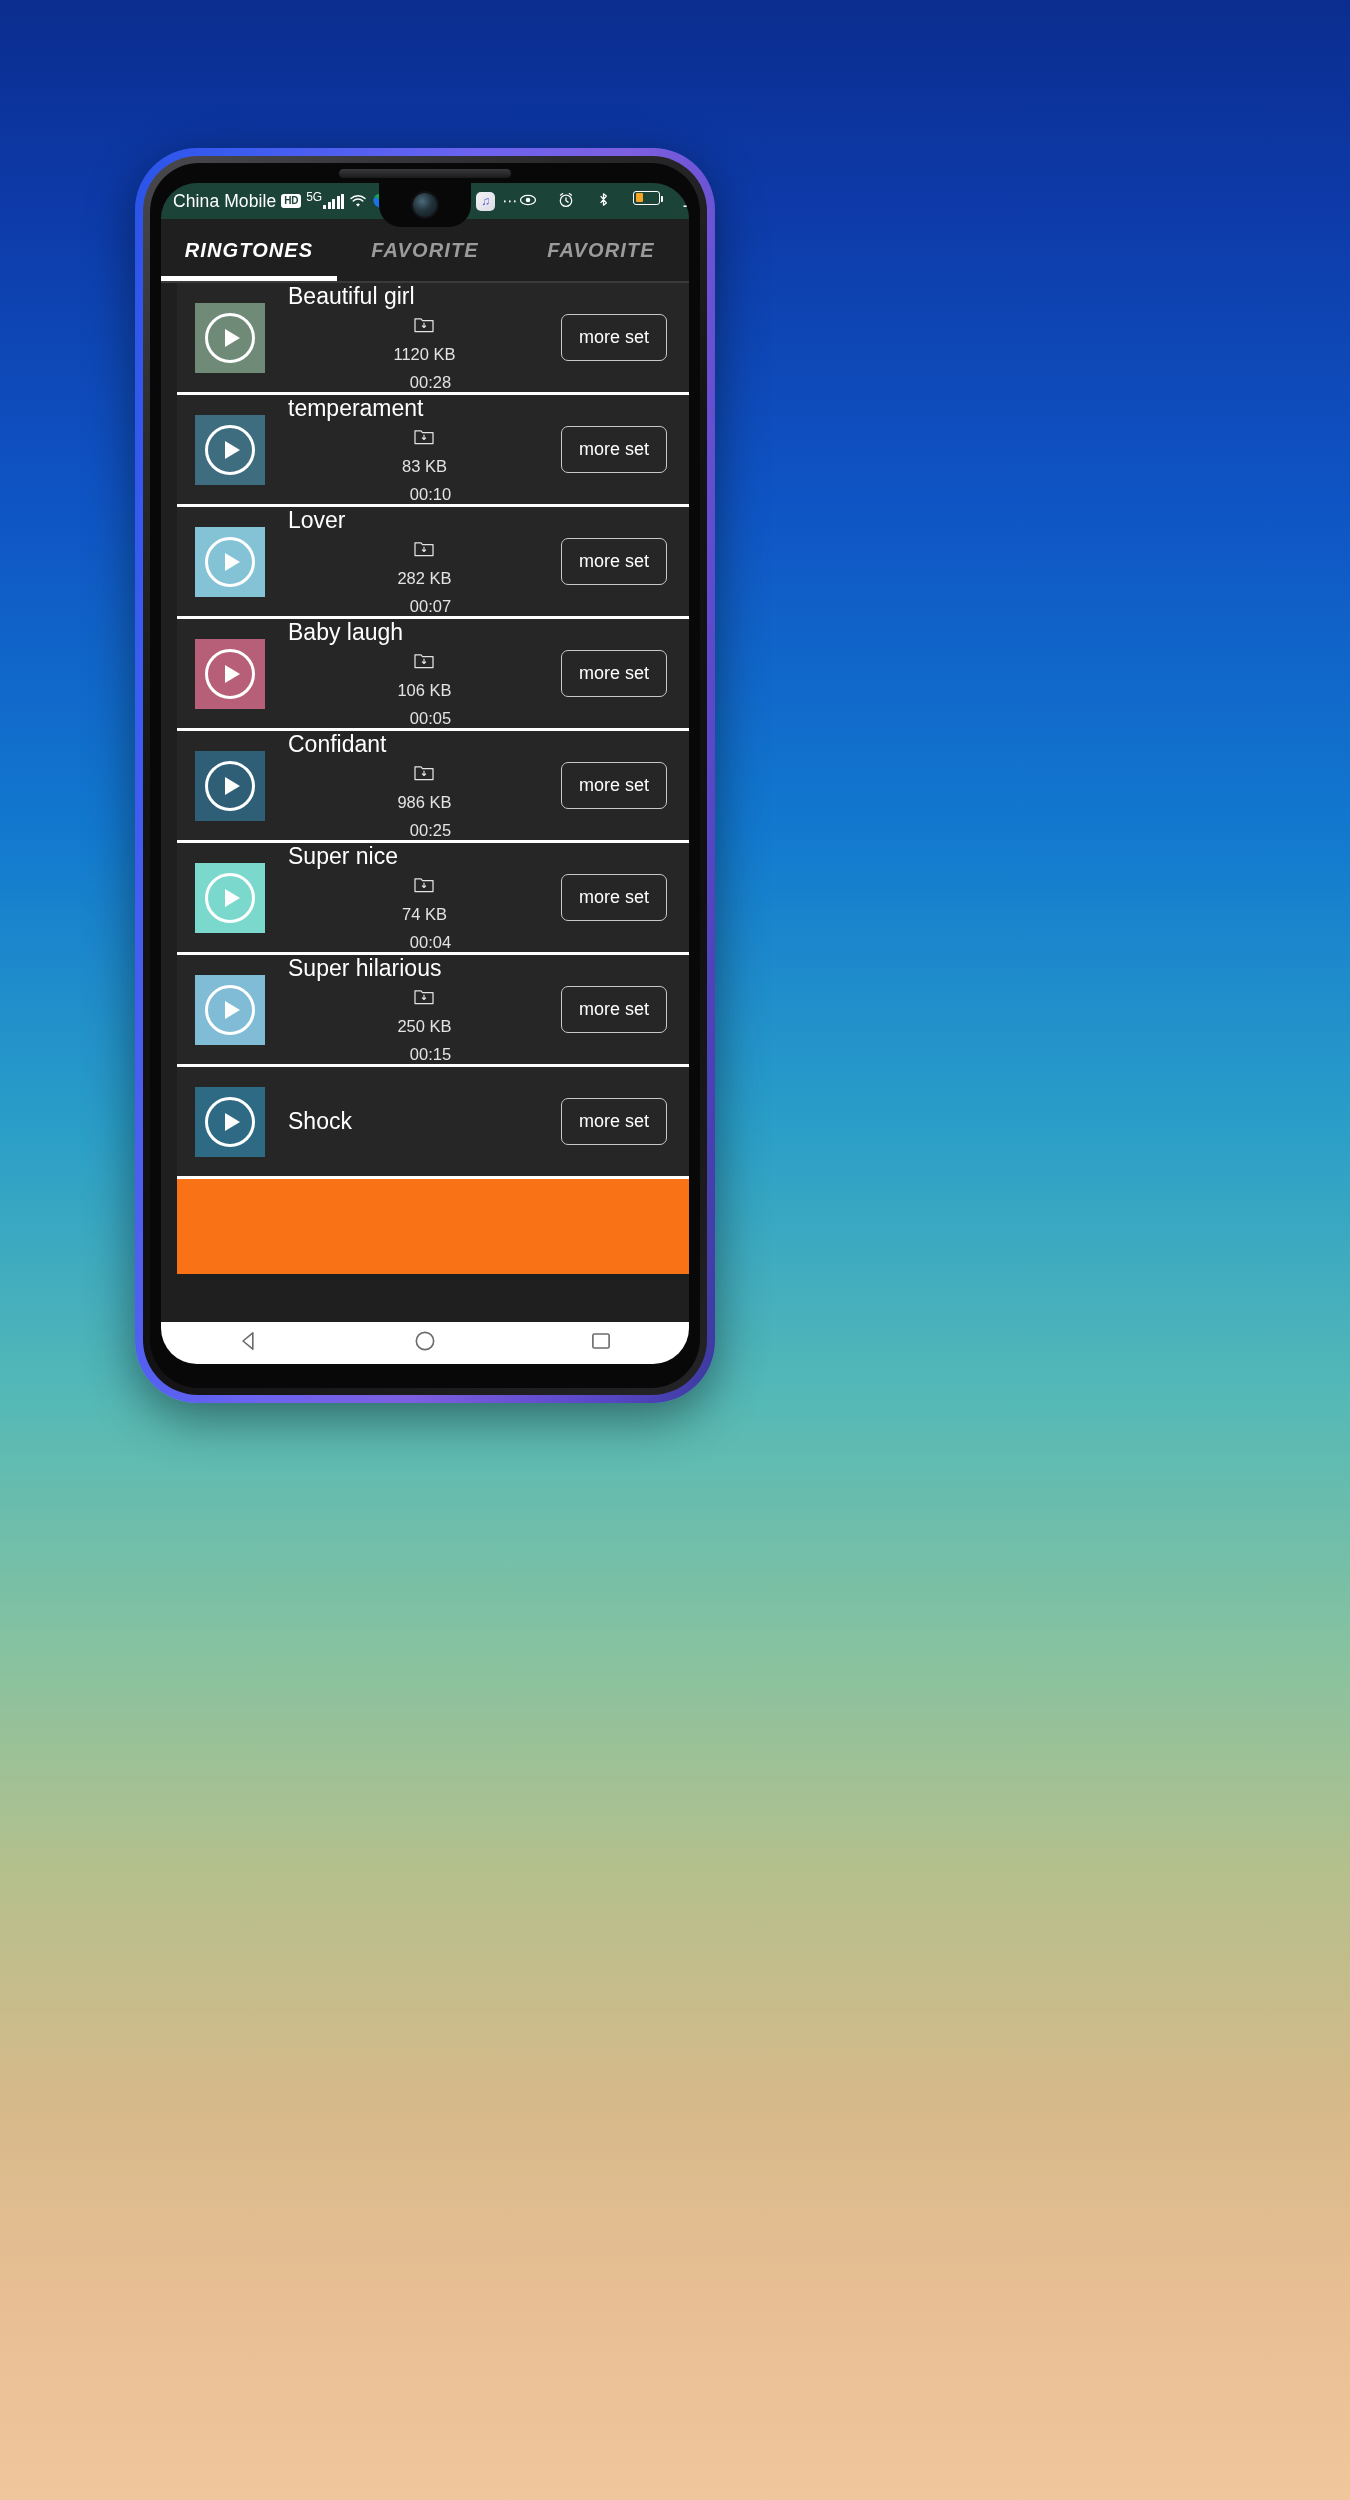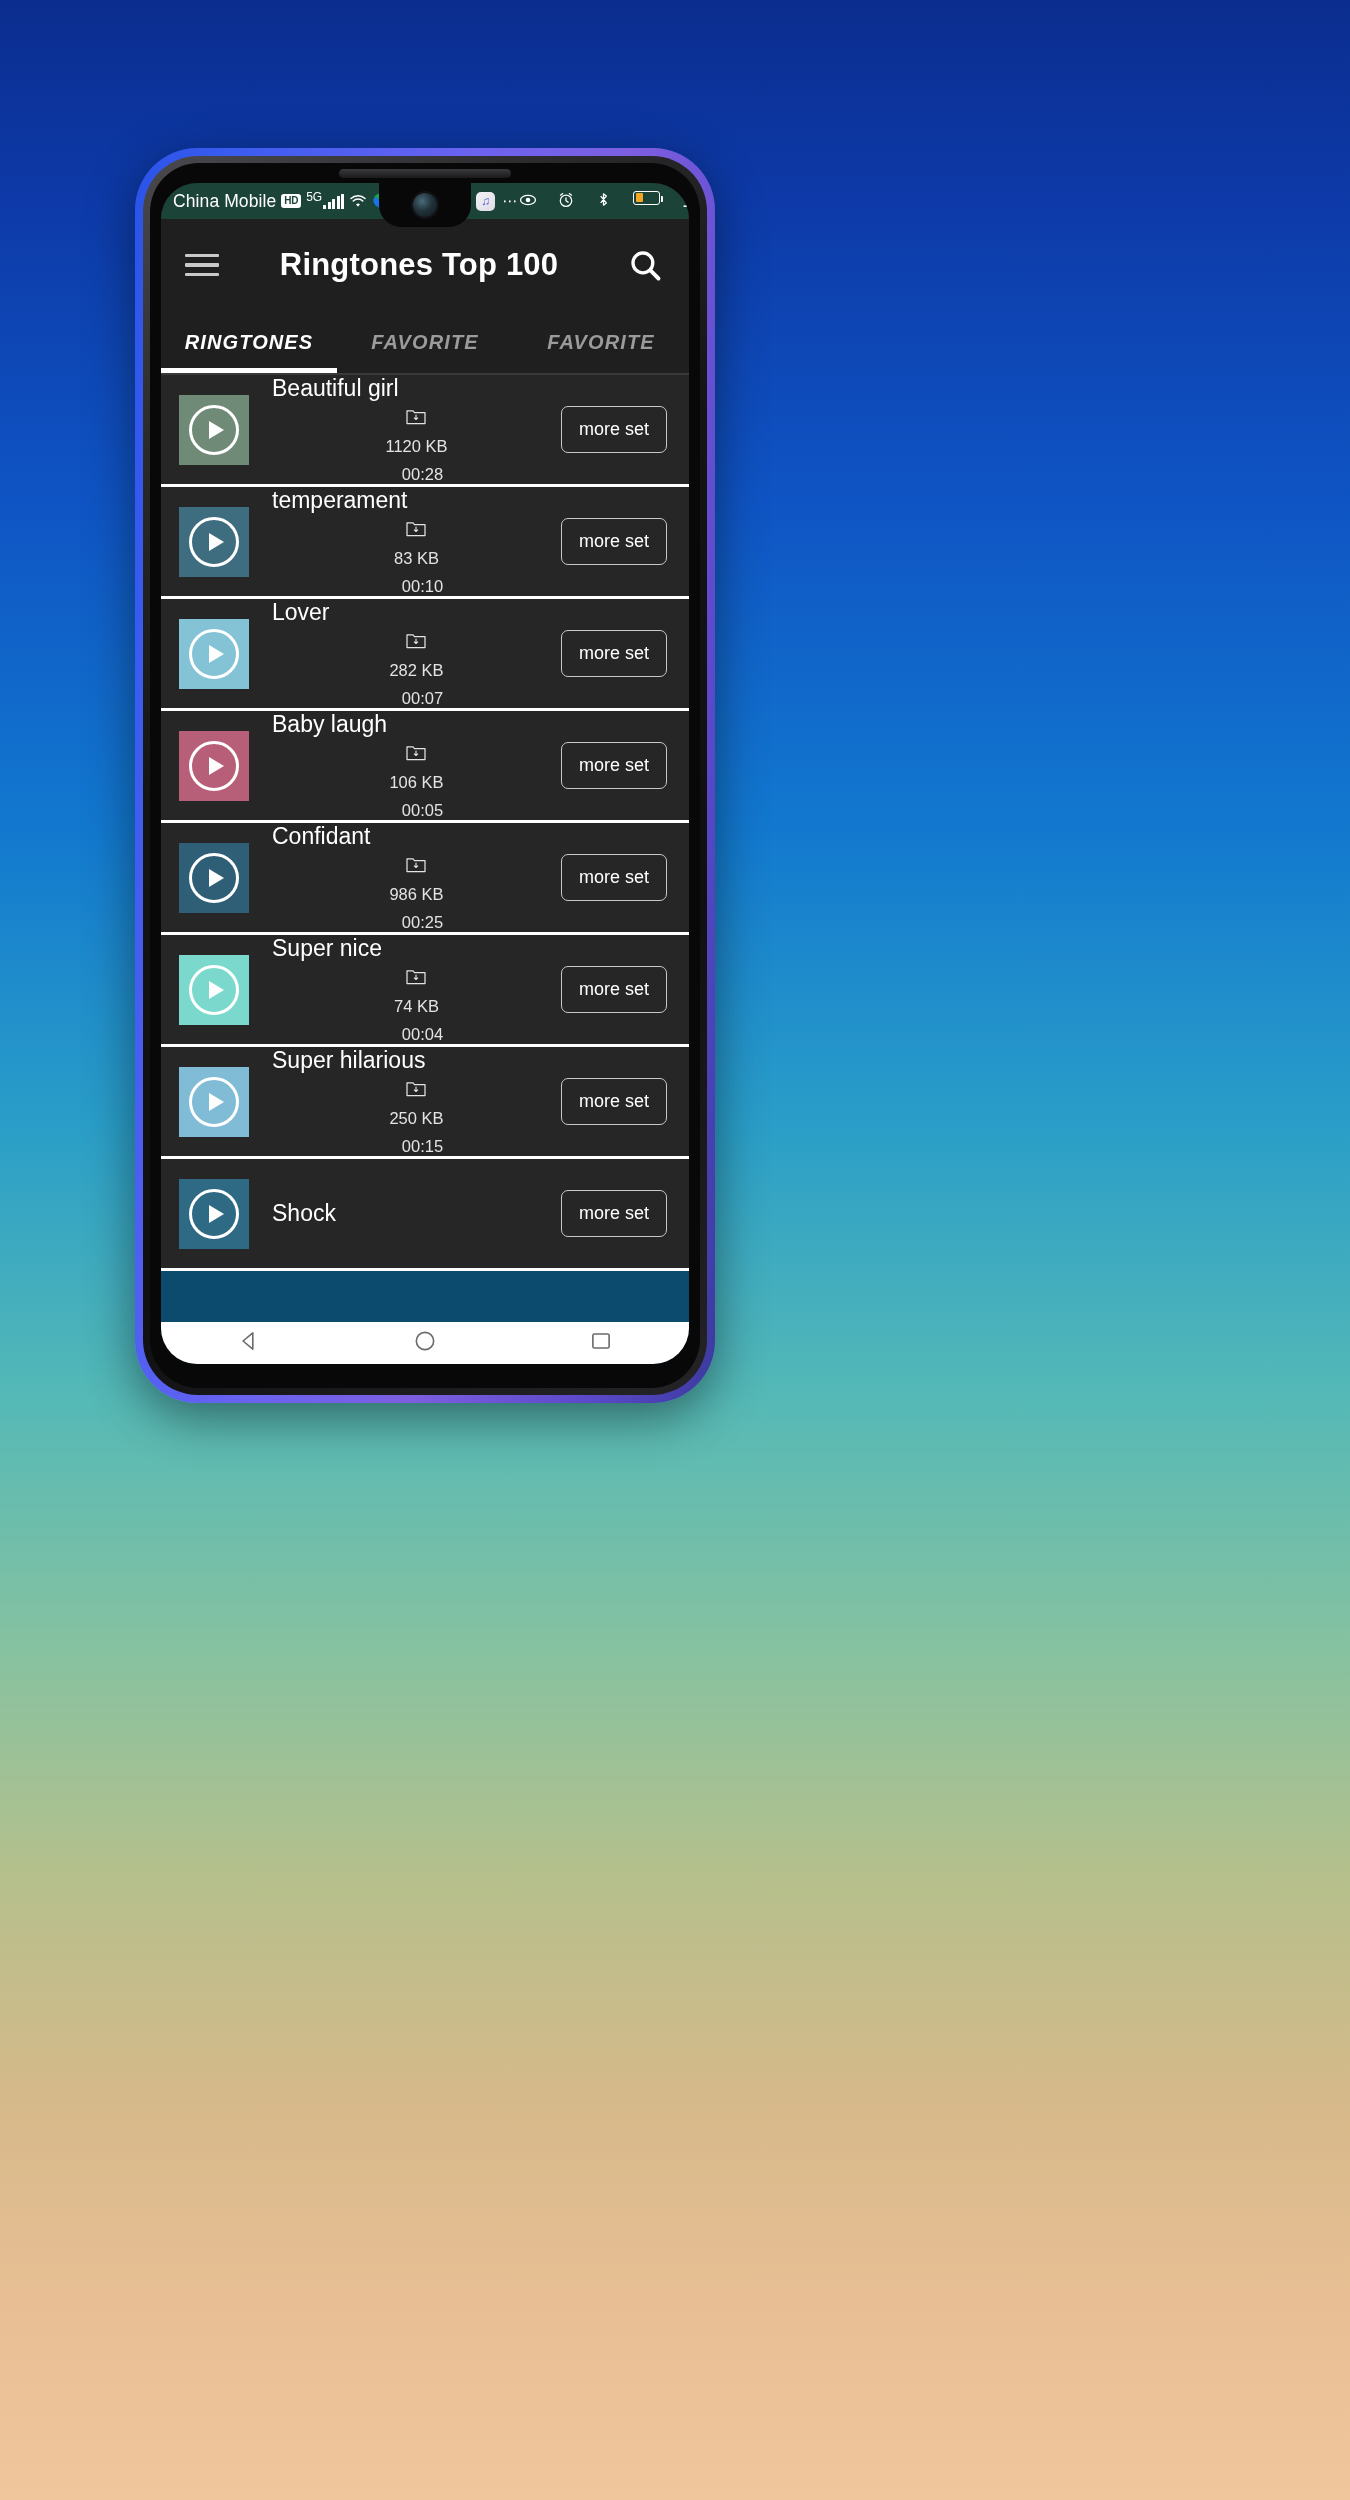--- a/index.html
+++ b/index.html
@@ -169,24 +169,25 @@
   }
   .tab.active { color:#ffffff; }
   #tab-underline {
     position:absolute; bottom:0; left:0;
     width:33.33%; height:5px; background:#ffffff;
   }
   #tabs-divider { height:2px; background:#3a3a3a; }
 
   
   #list {
-    background:#0c4a6e;
+    background:#f97316;
     height: calc(100% - 36px - 92px - 62px);
     overflow:hidden;
     position:relative;
+    margin-left:16px;
   }
   .row {
     height:112px;
     display:flex; align-items:center;
     padding: 0 22px 0 18px;
     border-bottom: 3px solid #ffffff;
     background:#262626;
   }
   .thumb {
     width:70px; height:70px; flex:0 0 70px;
@@ -305,34 +306,20 @@
             <span class="battery">
                 <i></i>
               </span>
             <span id="sb-time">1:27</span>
           </div>
         </div>
 
         <div id="notch"></div>
         <div id="camera"></div>
 
-        <div id="appbar">
-          <div id="hamburger">
-              <b></b>
-              <b></b>
-              <b></b>
-            </div>
-          <div id="app-title">Ringtones Top 100</div>
-          <div id="search-btn">
-            <svg viewBox="0 0 24 24" width="36" height="36">
-                <circle cx="10.6" cy="10.6" r="6.6" fill="none" stroke="#fff" stroke-width="2.2"></circle>
-                <path d="M15.6 15.6L21 21" stroke="#fff" stroke-width="2.6" stroke-linecap="round"></path>
-              </svg>
-          </div>
-        </div>
 
         <div id="tabs">
           <div class="tab active">RINGTONES</div>
           <div class="tab">FAVORITE</div>
           <div class="tab">FAVORITE</div>
           <div id="tab-underline"></div>
         </div>
         <div id="tabs-divider"></div>
 
         <div id="list">

